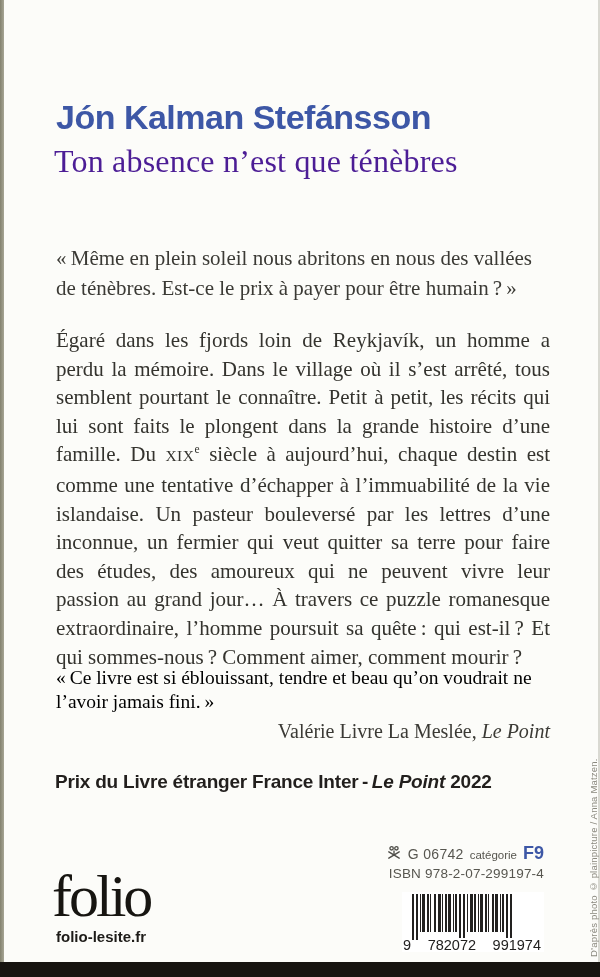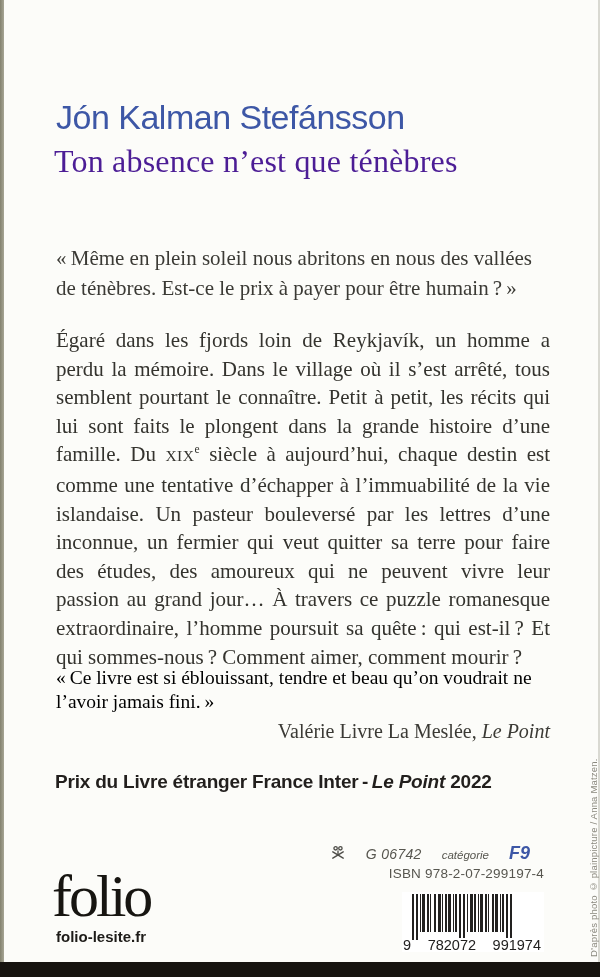--- a/index.html
+++ b/index.html
@@ -18,21 +18,21 @@
   }
   .edge-right{
     position:absolute;right:0;top:0;width:2px;height:100%;
     background:#d9d9d2;
   }
 
   
   .author{
     position:absolute;left:56px;top:98px;width:492px;
     font-family:"Liberation Sans", sans-serif;
-    font-weight:normal;font-size:34px;letter-spacing:-0.5px;
+    font-weight:bold;font-size:34px;letter-spacing:-0.5px;
     color:#3d57a6;
   }
   .title{
     position:absolute;left:54px;top:143px;width:500px;
     font-size:32px;color:#4c1d95;letter-spacing:0.2px;
   }
   .translator{
     position:absolute;left:56px;top:197px;width:492px;
     font-family:"Liberation Sans", sans-serif;
     font-size:15px;color:#33322e;letter-spacing:0.2px;
@@ -76,25 +76,24 @@
     font-family:"Liberation Serif", serif;
     font-size:60px;line-height:60px;letter-spacing:-3px;color:#171511;
   }
   .folio-site{
     position:absolute;left:56px;top:928px;
     font-family:"Liberation Sans", sans-serif;
     font-weight:bold;font-size:15px;color:#1d1b18;
   }
 
   .meta-line{
-    position:absolute;right:70px;top:843px;
-    display:flex;align-items:baseline;gap:20px;
+    position:absolute;right:56px;top:843px;
+    display:flex;align-items:baseline;gap:6px;
     font-family:"Liberation Sans", sans-serif;color:#57564f;
     white-space:nowrap;
-    font-style:italic;
   }
   .meta-line .icon{position:relative;top:2px;}
   .meta-line .code{font-size:14px;letter-spacing:0.3px;}
   .meta-line .cat{font-size:11.5px;}
   .meta-line .catval{
     font-size:18px;font-weight:bold;color:#3d57a6;letter-spacing:0;text-align:center;
   }
   .isbn{
     position:absolute;right:56px;top:866px;
     font-family:"Liberation Sans", sans-serif;

